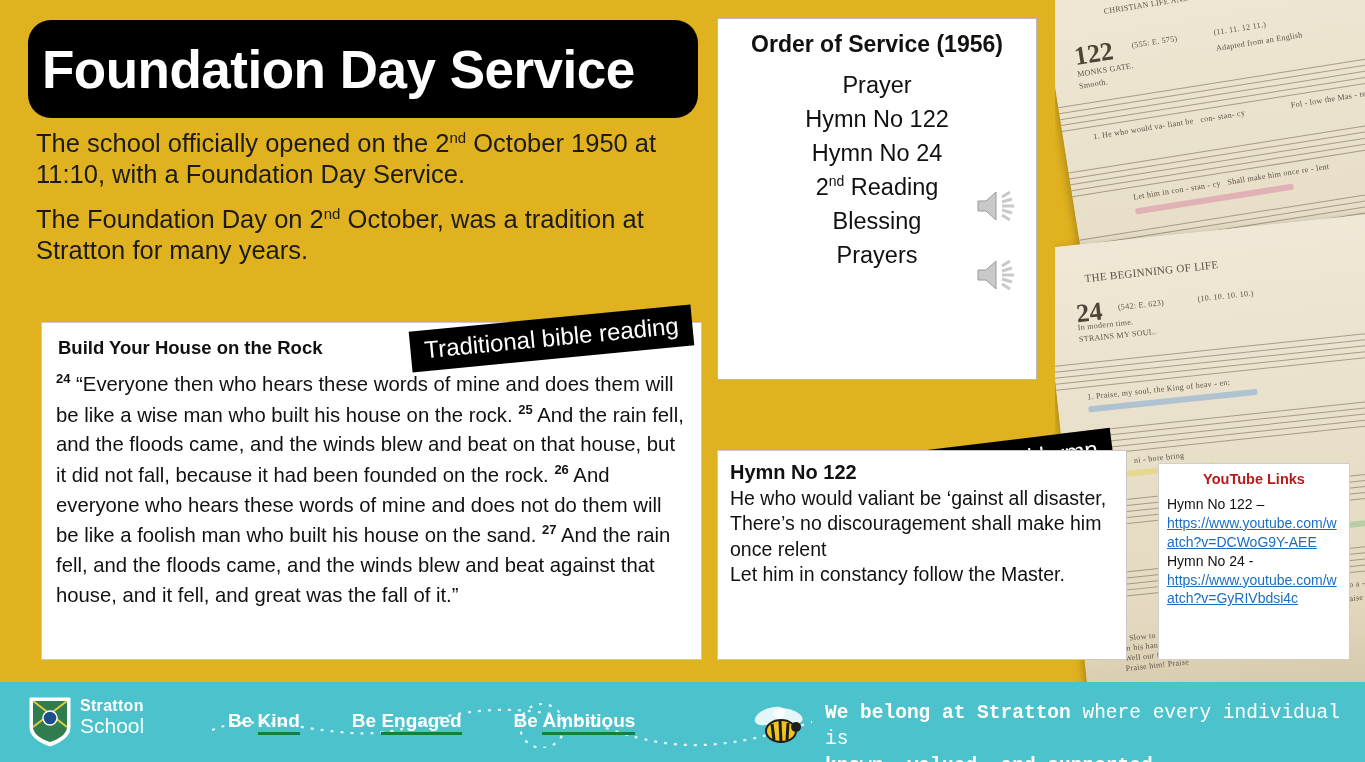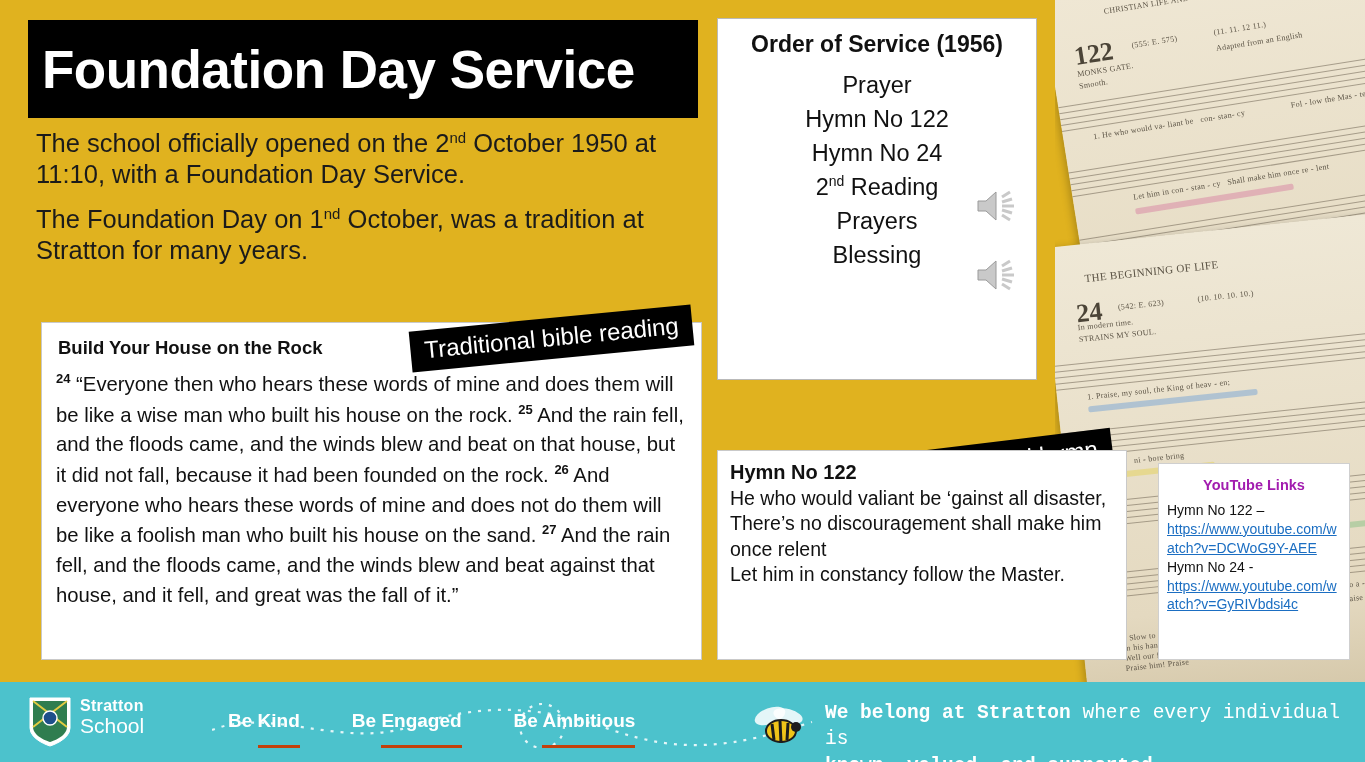--- a/index.html
+++ b/index.html
@@ -84,20 +84,21 @@
   }
 
   
   .title-bar {
     position: absolute;
     left: 28px; top: 20px;
     width: 670px; height: 98px;
     background: #000;
     display: flex;
     align-items: center;
+    border-radius: 23px;
   }
   .title-bar h1 {
     margin: 0 0 0 14px;
     color: #fff;
     font-size: 53px;
     font-weight: bold;
     letter-spacing: -0.5px;
     line-height: 1;
   }
 
@@ -213,25 +214,25 @@
   .yt-box {
     position: absolute;
     left: 1158px; top: 463px;
     width: 192px; height: 197px;
     background: #fff;
     border: 1px solid #cfcfcf;
     box-sizing: border-box;
     padding: 7px 8px;
   }
   .yt-box h4 {
-    margin: 6px 0 8px 0;
+    margin: 0 0 8px 0;
     text-align: center;
     font-size: 14.5px;
     font-weight: bold;
-    color: #a21caf;
+    color: #b91c1c;
   }
   .yt-box .line {
     font-size: 14px;
     color: #111;
     line-height: 1.35;
   }
   .yt-box a {
     color: #1b6ec2;
     text-decoration: underline;
     word-break: break-all;
@@ -261,22 +262,22 @@
   .school-name .l2 { font-size: 21px; font-weight: normal; }
   .values {
     position: absolute;
     left: 228px; top: 28px;
     display: flex;
     gap: 52px;
     align-items: baseline;
   }
   .value { color: #fff; font-size: 19px; font-weight: bold; white-space: nowrap;}
   .value .em {
-    border-bottom: 3px solid #c2410c;
-    padding-bottom: 14px;
+    border-bottom: 3px solid #15803d;
+    padding-bottom: 1px;
   }
   .dots {
     position: absolute;
     left: 212px; top: 18px;
     width: 620px; height: 48px;
   }
   .bee {
     position: absolute;
     left: 748px; top: 22px;
     width: 66px; height: 44px;
@@ -387,33 +388,33 @@
 
   <div class="title-bar">
     <h1>Foundation Day Service</h1>
   </div>
 
   <div class="intro">
     <p>
       <span>The school officially opened on the 2</span><sup>nd</sup><span> October 1950 at 11:10, with a Foundation Day Service.</span>
     </p>
     <p>
-      <span>The Foundation Day on 1</span><sup>nd</sup><span> October, was a tradition at Stratton for many years.</span>
+      <span>The Foundation Day on 2</span><sup>nd</sup><span> October, was a tradition at Stratton for many years.</span>
     </p>
   </div>
 
   <div class="order-box">
     <h2>Order of Service (1956)</h2>
     <div class="order-list">
       <div class="item"><span>Prayer</span></div>
       <div class="item"><span>Hymn No 122</span></div>
       <div class="item"><span>Hymn No 24</span></div>
       <div class="item"><span>2</span><sup>nd</sup><span> Reading</span></div>
+      <div class="item"><span>Blessing</span></div>
       <div class="item"><span>Prayers</span></div>
-      <div class="item"><span>Blessing</span></div>
 
       <span class="speaker s1">
         <svg width="46" height="34" viewBox="0 0 46 34">
           <polygon points="2,12 10,12 20,3 20,31 10,22 2,22" fill="#c9c9c9" stroke="#9a9a9a" stroke-width="1"></polygon>
           <path d="M26 8 L34 3" stroke="#c9c9c9" stroke-width="3"></path>
           <path d="M26 13 L36 10" stroke="#c9c9c9" stroke-width="3"></path>
           <path d="M26 17 L38 17" stroke="#c9c9c9" stroke-width="3"></path>
           <path d="M26 21 L36 24" stroke="#c9c9c9" stroke-width="3"></path>
           <path d="M26 26 L34 31" stroke="#c9c9c9" stroke-width="3"></path>
         </svg>

